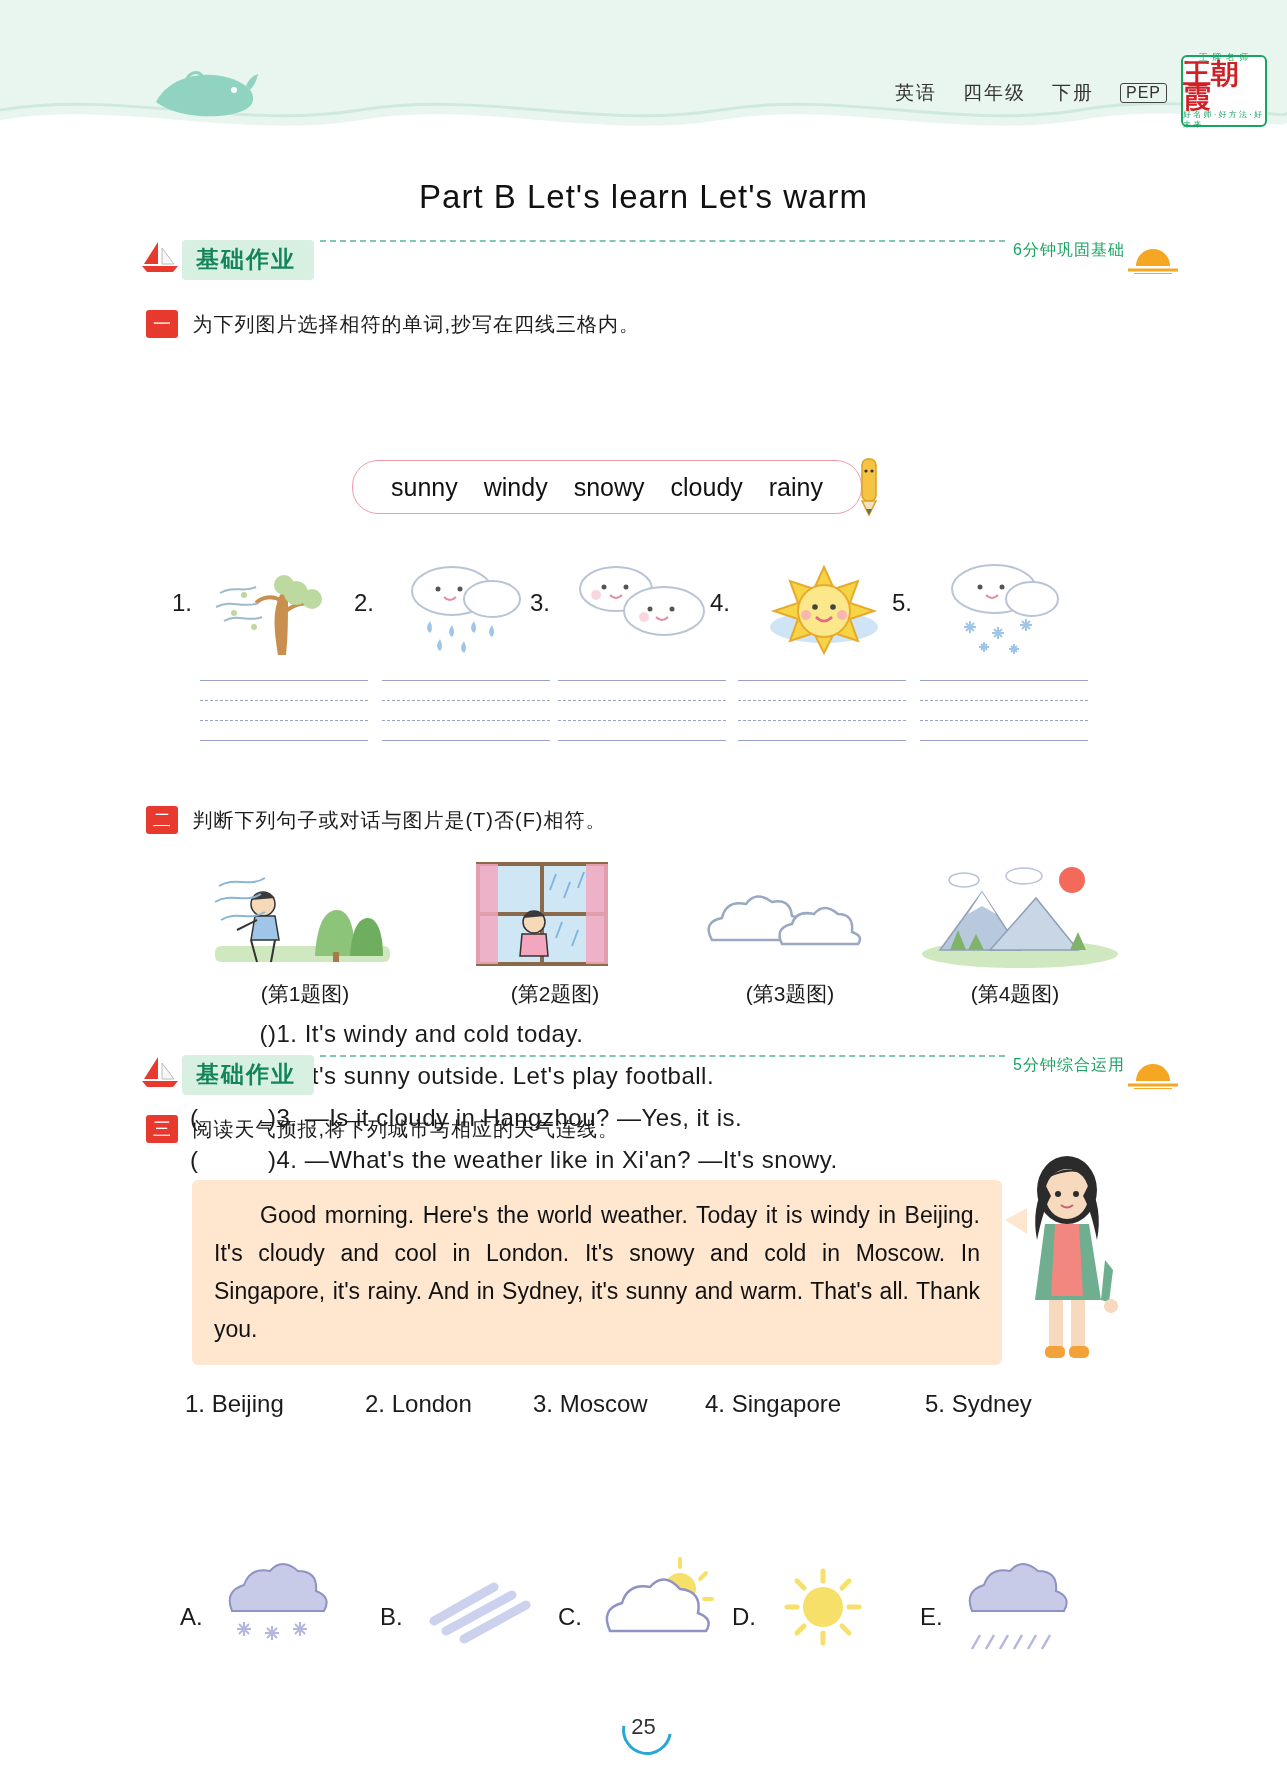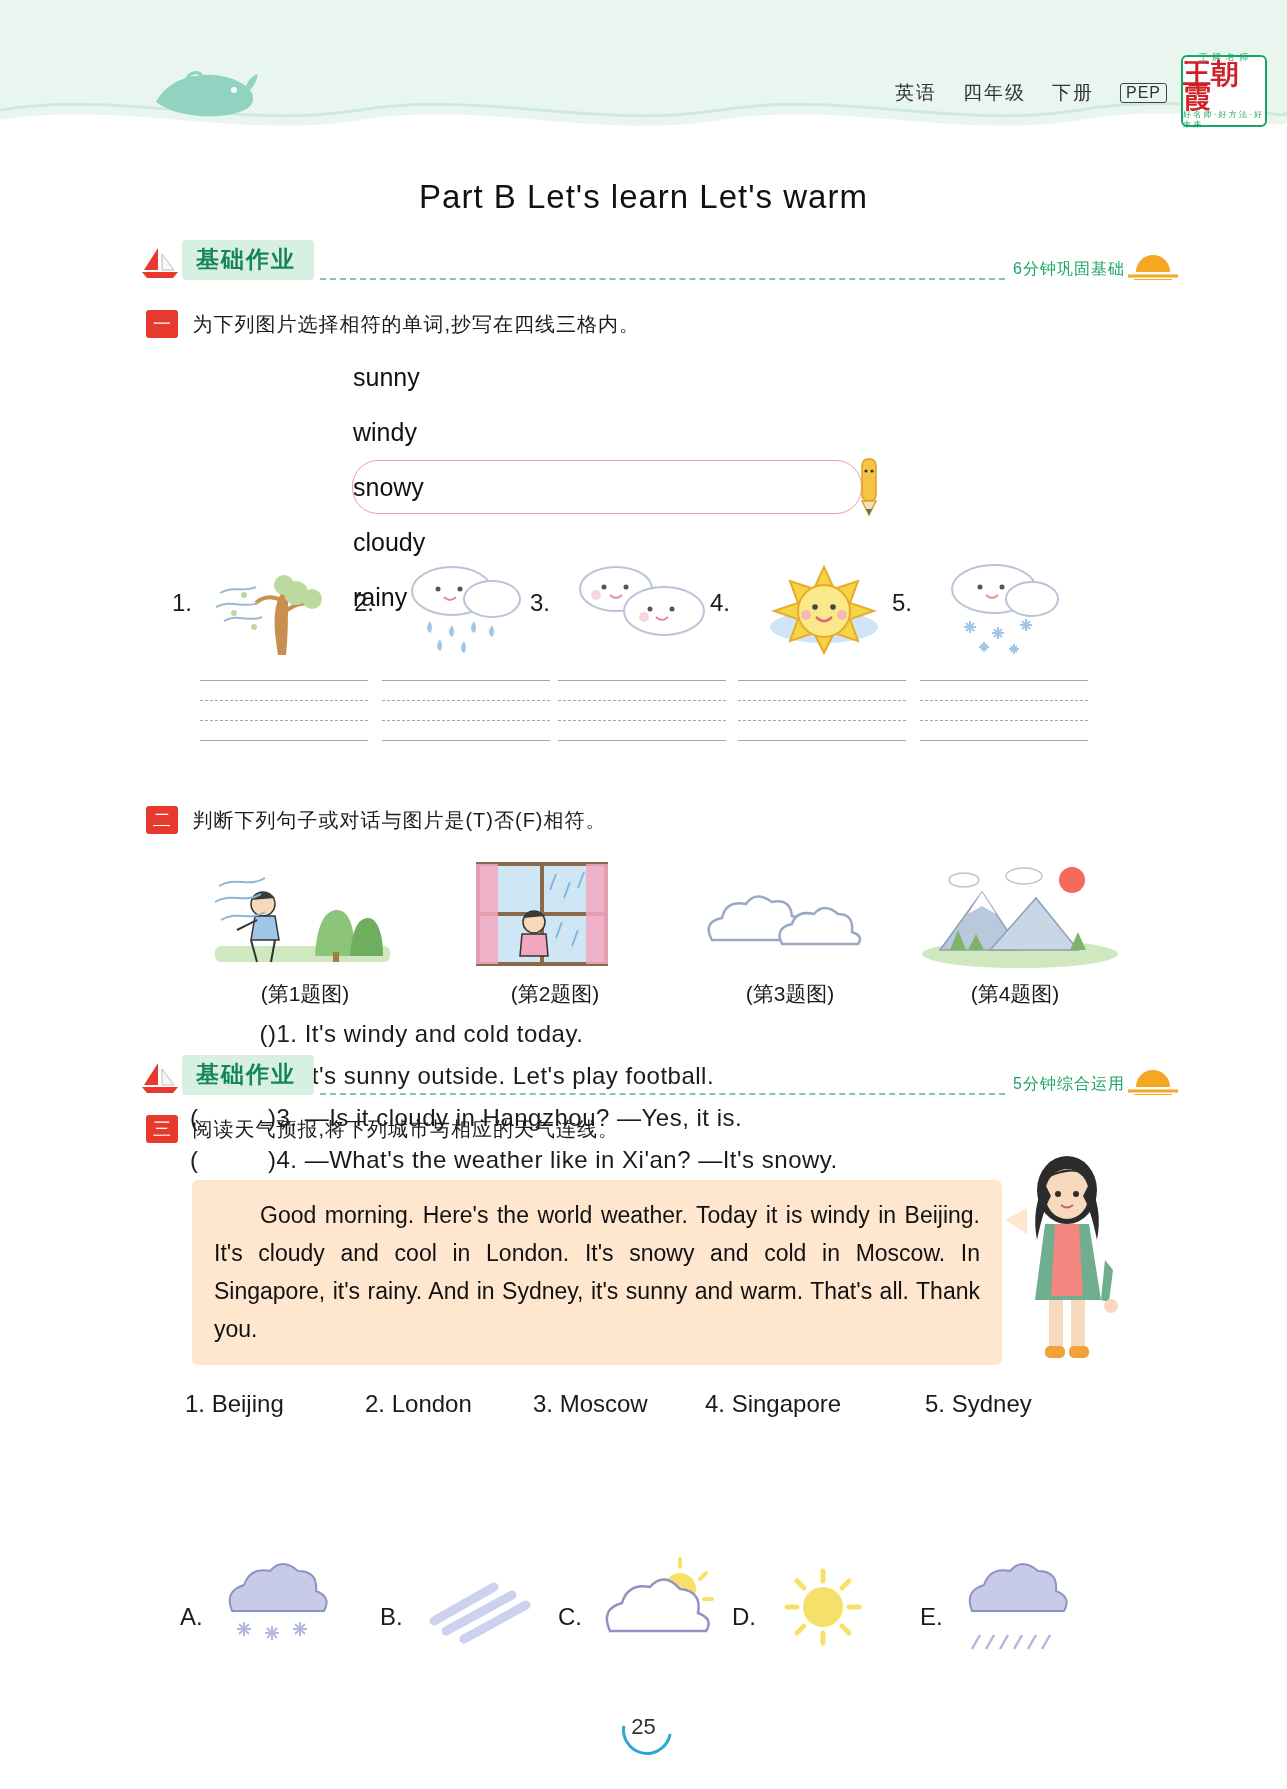--- a/index.html
+++ b/index.html
@@ -39,21 +39,21 @@
   .logo .logo-bot{font-size:8px;color:#1aa463;line-height:10px;}
 
   
   .page-title{
     position:absolute;left:0;top:178px;width:1287px;text-align:center;
     font-size:33px;letter-spacing:1px;color:#111;
   }
   
   .section{position:absolute;}
   .sec-banner{
-    display:flex;align-items:flex-end;height:40px;
+    display:flex;align-items:flex-start;height:40px;
   }
   .boat{width:40px;height:34px;margin-right:2px;}
   .sec-label{
     background:#d7f0e2;color:#14855b;font-size:23px;font-weight:bold;
     padding:4px 18px 5px 14px;border-radius:4px;letter-spacing:2px;
     position:relative;
   }
   .sec-dash{
     flex:1;border-top:2px dashed #7fc8a9;margin-left:6px;margin-right:8px;height:0;
   }
@@ -67,22 +67,22 @@
     display:inline-block;width:32px;height:28px;background:#e8392f;color:#fff;
     font-size:18px;line-height:28px;text-align:center;border-radius:3px;
     font-family:"DejaVu Sans",sans-serif;vertical-align:middle;
   }
   .qtext{font-size:20px;letter-spacing:1px;vertical-align:middle;margin-left:10px;}
 
   
   .wordbank{
     position:absolute;left:352px;top:460px;width:508px;height:52px;
     border:1.6px solid #f29ba6;border-radius:26px;
-    display:flex;justify-content:center;gap:26px;
-    font-size:25px;color:#111;flex-direction:column;
+    display:flex;align-items:center;justify-content:center;gap:26px;
+    font-size:25px;color:#111;
   }
   .pencil{position:absolute;left:852px;top:455px;width:34px;height:62px;}
 
   
   .pic-row{position:absolute;left:160px;top:555px;width:1000px;height:110px;}
   .pic-item{position:absolute;width:170px;height:110px;}
   .pic-idx{position:absolute;left:-28px;top:34px;font-size:24px;}
 
   
   .fourline{position:absolute;width:168px;height:62px;}

